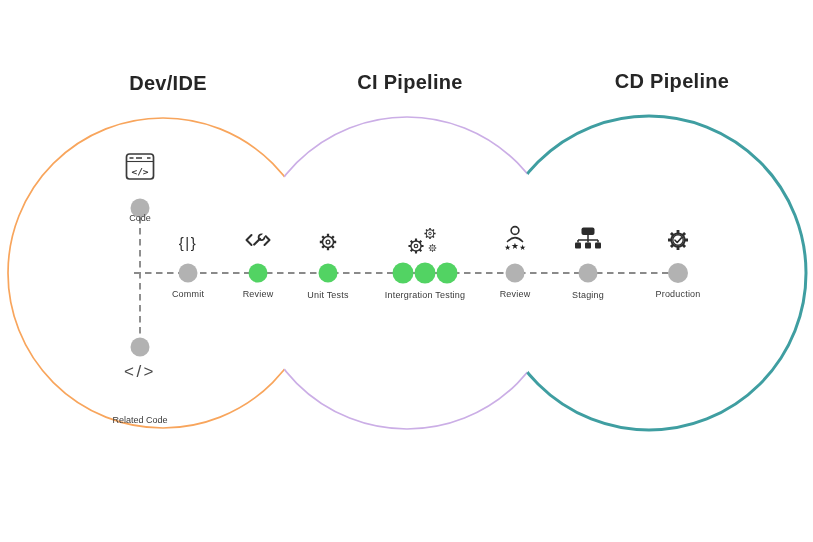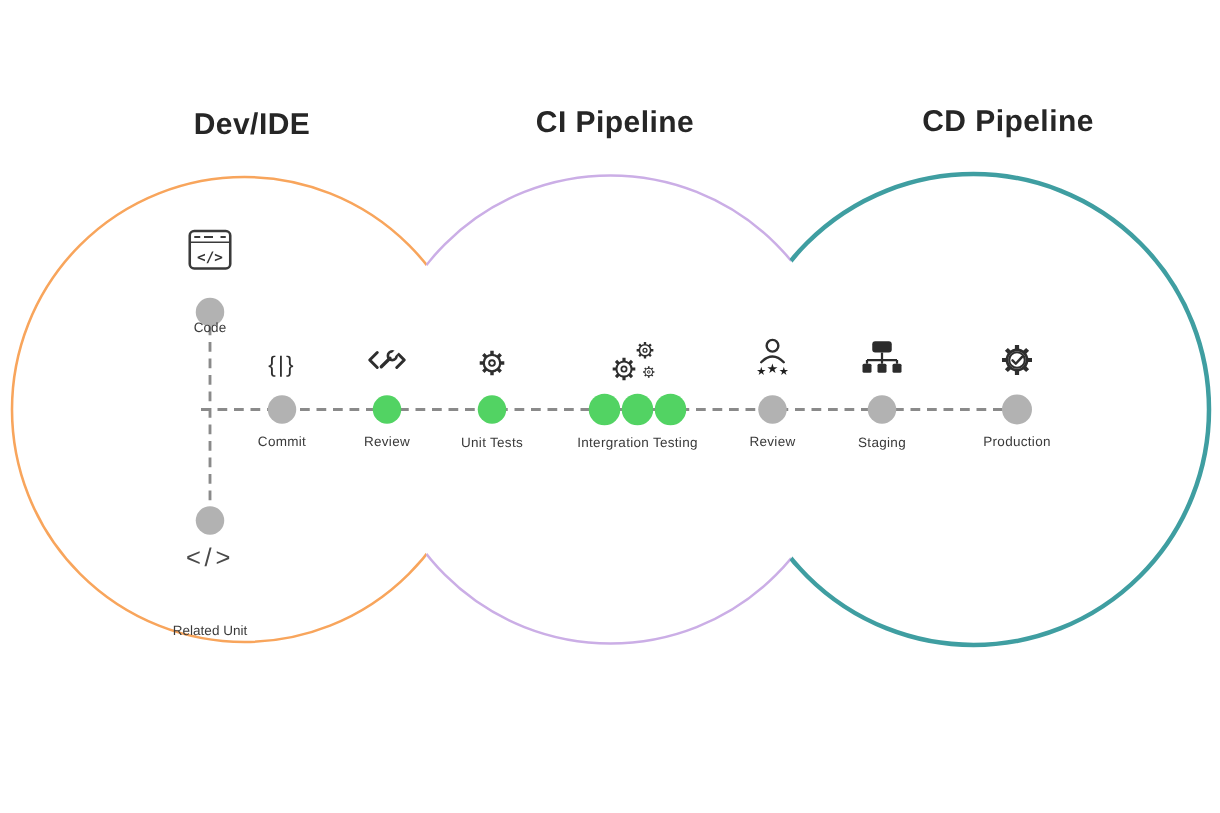--- a/index.html
+++ b/index.html
@@ -137,21 +137,21 @@
       <circle cx="678" cy="240" r="5.2" fill="none" stroke="#2e2e2e" stroke-width="1.4"></circle>
       <path d="M675,240.2 l2.2,2.3 l4.2,-4.6" fill="none" stroke="#2e2e2e" stroke-width="1.6" stroke-linecap="round" stroke-linejoin="round"></path>
     </g>
   </svg>
 
   <div class="title" style="left:168px; top:72px;">Dev/IDE</div>
   <div class="title" style="left:410px; top:71px;">CI Pipeline</div>
   <div class="title" style="left:654px; top:70px;margin-left:18px;">CD Pipeline</div>
 
   <div class="branch-label" style="left:140px; top:181px;">Code</div>
-  <div class="branch-label" style="left:140px; top:383px;">Related Unit</div>
+  <div class="branch-label" style="left:140px; top:383px;">Related Code</div>
 
   <div class="stage-label" style="left:188px; top:289px;">Commit</div>
   <div class="stage-label" style="left:258px; top:289px;">Review</div>
   <div class="stage-label" style="left:328px; top:290px;">Unit Tests</div>
   <div class="stage-label" style="left:425px; top:290px;">Intergration Testing</div>
   <div class="stage-label" style="left:515px; top:289px;text-align:center;">Review</div>
   <div class="stage-label" style="left:588px; top:290px;">Staging</div>
   <div class="stage-label" style="left:678px; top:289px;">Production</div>
 
 </div>

